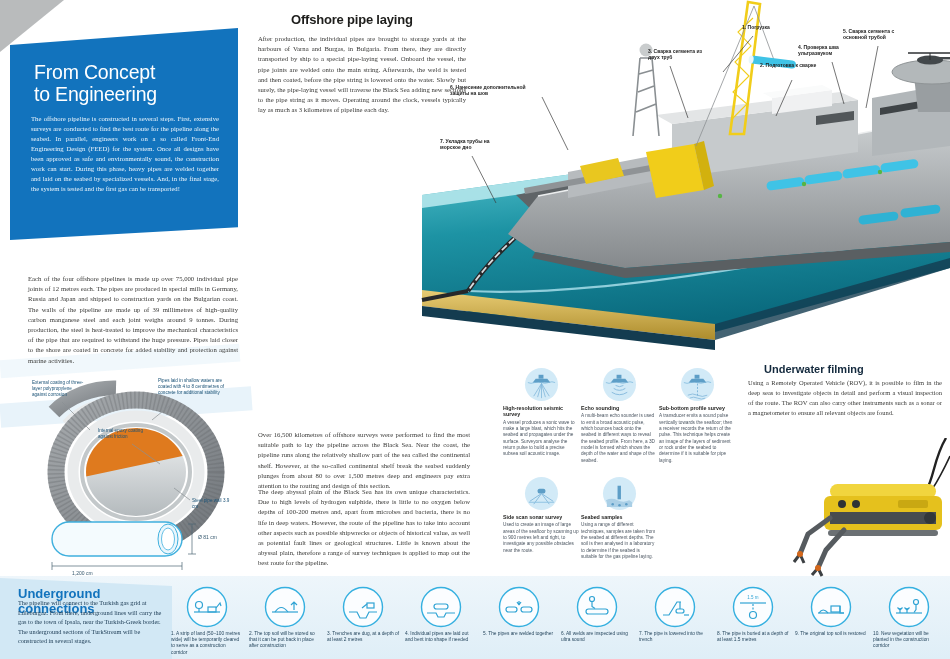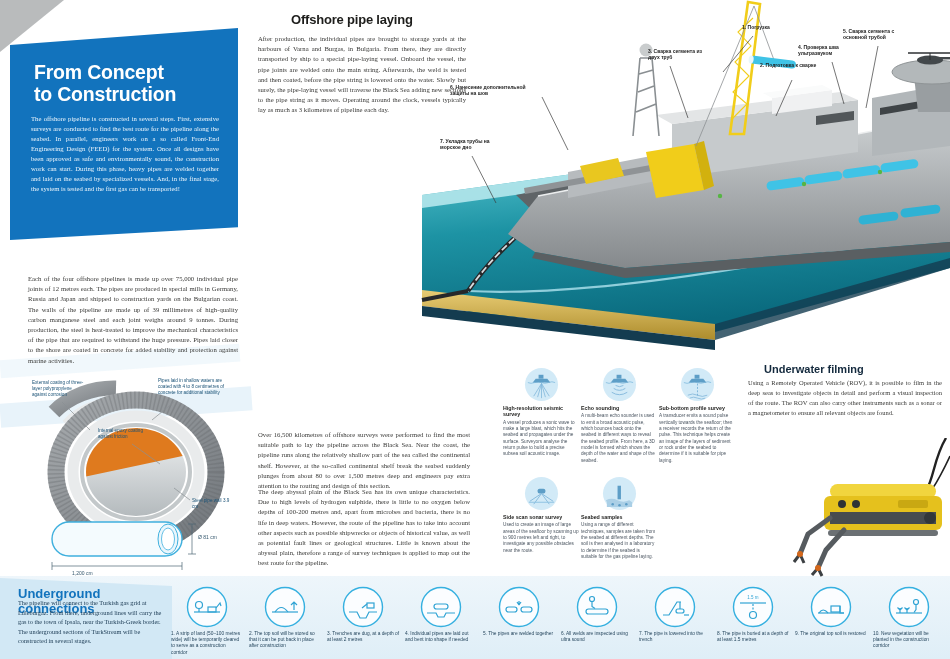--- a/index.html
+++ b/index.html
@@ -6,21 +6,21 @@
   body{width:950px;height:659px;overflow:hidden;background:#d8d8d6;font-family:"Liberation Sans",sans-serif;}
   .poster{position:relative;width:950px;height:659px;background:#ffffff;overflow:hidden;}
   .abs{position:absolute;}
   
   .corner-grey{left:0;top:0;width:64px;height:52px;background:#b9bbbc;clip-path:polygon(0 0,100% 0,0 100%);}
   .band{background:#e8f3fa;}
   .bottom-band{left:0;top:576px;width:950px;height:83px;background:linear-gradient(#eef6fb,#dfeef7);}
   .underground-panel{left:0;top:578px;width:172px;height:81px;background:#d2e8f5;clip-path:polygon(0 0,100% 10%,100% 100%,0 100%);}
   
   .intro-box{left:10px;top:28px;width:228px;height:212px;background:#1273BD;clip-path:polygon(0 8%,100% 0,100% 94%,0 100%);}
-  .intro-title{position:absolute;left:24px;top:34px;color:#fff;font-size:19.5px;line-height:1.12;font-weight:bold;letter-spacing:-0.2px;}
+  .intro-title{position:absolute;left:24px;top:34px;color:#fff;font-size:19.5px;line-height:1.12;font-weight:normal;letter-spacing:-0.2px;}
   .intro-body{position:absolute;left:21px;top:86px;width:188px;color:#eaf4fb;font-family:"Liberation Serif",serif;font-size:6.7px;line-height:1.5;text-align:justify;}
   
   .h-dark{color:#1d1d1b;font-weight:bold;font-size:13px;letter-spacing:-0.2px;}
   .h-small{color:#13293d;font-weight:bold;font-size:11px;}
   .h-blue{color:#1273BD;font-weight:bold;font-size:13px;}
   .serif{font-family:"Liberation Serif",serif;color:#3a3a38;font-size:6.7px;line-height:1.52;text-align:justify;}
   .offshore-h{left:258px;top:12px;width:210px;margin-left:33px;}
   .offshore-b{left:258px;top:34px;width:208px;}
   .safety-h{left:28px;top:252px;width:220px;}
   .safety-b{left:28px;top:274px;width:210px;}
@@ -155,21 +155,21 @@
   <div class="abs callout" style="left:760px;top:62px;width:64px;">2. Подготовка к сварке</div>
   <div class="abs callout" style="left:648px;top:48px;width:58px;">3. Сварка сегмента из двух труб</div>
   <div class="abs callout" style="left:798px;top:44px;width:62px;">4. Проверка шва ультразвуком</div>
   <div class="abs callout" style="left:843px;top:28px;width:70px;">5. Сварка сегмента с основной трубой</div>
   <div class="abs callout" style="left:450px;top:84px;width:88px;">6. Нанесение дополнительной защиты на шов</div>
   <div class="abs callout" style="left:440px;top:138px;width:56px;">7. Укладка трубы на морское дно</div>
 
   <div class="abs intro-box">
     <div class="intro-title">
       <div>From Concept</div>
-      <div>to Construction</div>
+      <div>to Engineering</div>
     </div>
     <div class="intro-body">The offshore pipeline is constructed in several steps. First, extensive surveys are conducted to find the best route for the pipeline along the seabed. In parallel, engineers work on a so called Front-End Engineering Design (FEED) for the system. Once all designs have been approved as safe and environmentally sound, the construction work can start. During this phase, heavy pipes are welded together and laid on the seabed by specialized vessels. And, in the final stage, the system is tested and the first gas can be transported!</div>
   </div>
 
   <div class="abs h-dark offshore-h">Offshore pipe laying</div>
   <div class="abs serif offshore-b">After production, the individual pipes are brought to storage yards at the harbours of Varna and Burgas, in Bulgaria. From there, they are directly transported by ship to a special pipe-laying vessel. Onboard the vessel, the pipe joints are welded onto the main string. Afterwards, the weld is tested and then coated, before the pipe string is lowered onto the water. Slowly but surely, the pipe-laying vessel will traverse the Black Sea adding new sections to the pipe string as it moves. Operating around the clock, vessels typically lay as much as 3 kilometres of pipeline each day.</div>
 
   <div class="abs serif safety-b">Each of the four offshore pipelines is made up over 75,000 individual pipe joints of 12 metres each. The pipes are produced in special mills in Germany, Russia and Japan and shipped to construction yards on the Bulgarian coast. The walls of the pipeline are made up of 39 millimetres of high-quality carbon manganese steel and each joint weighs around 9 tonnes. During production, the steel is heat-treated to improve the mechanical characteristics of the pipe that are required to withstand the huge pressure. Pipes laid closer to the shore are coated in concrete for added stability and protection against marine activities.</div>
 
   <svg class="abs" style="left:24px;top:372px;width:216px;height:208px;" viewBox="0 0 216 208">

